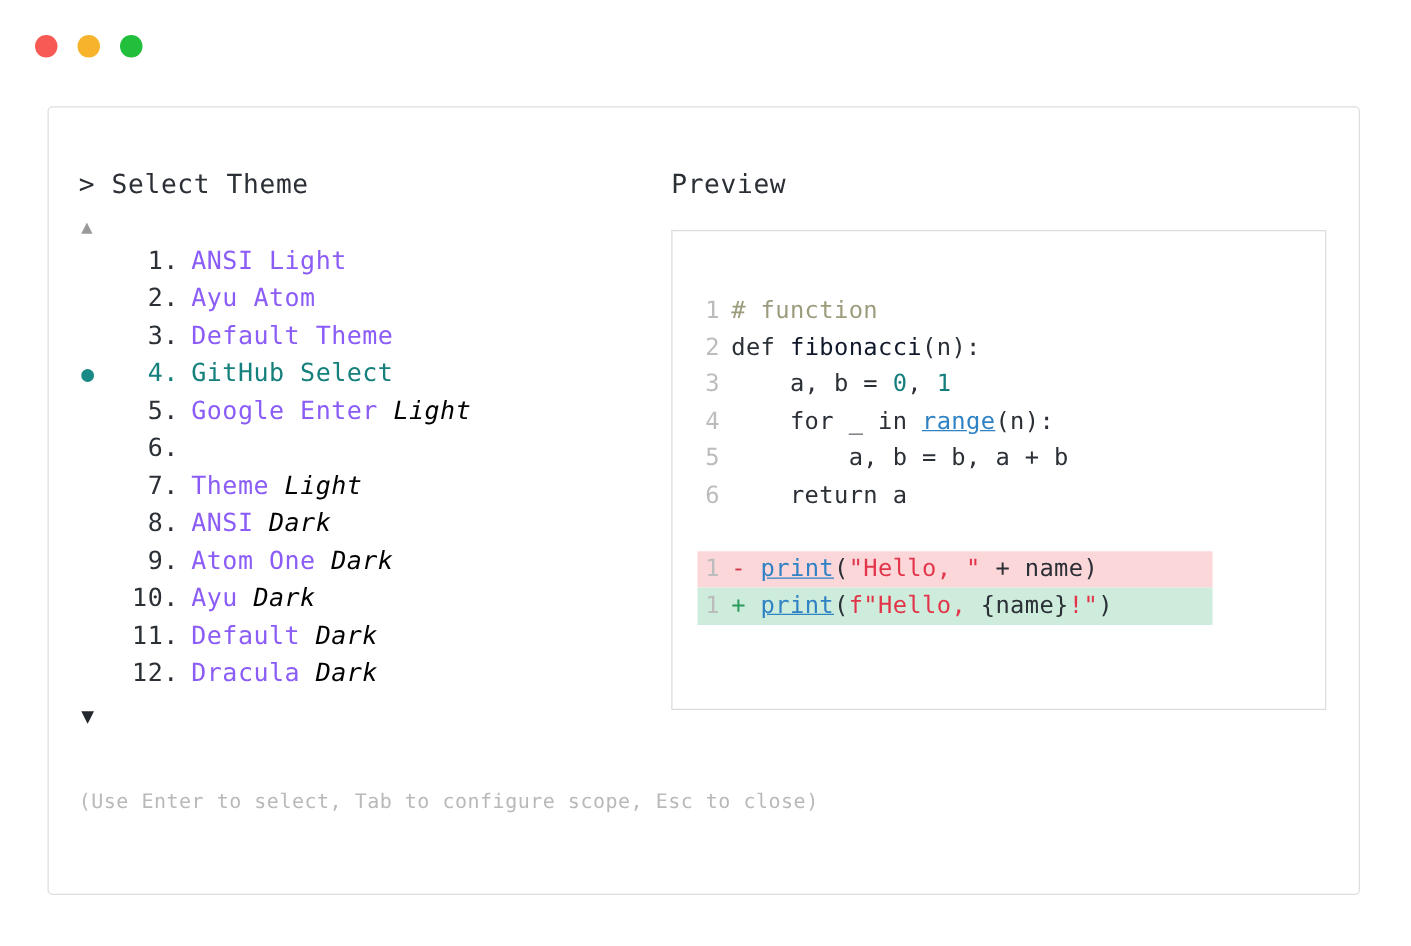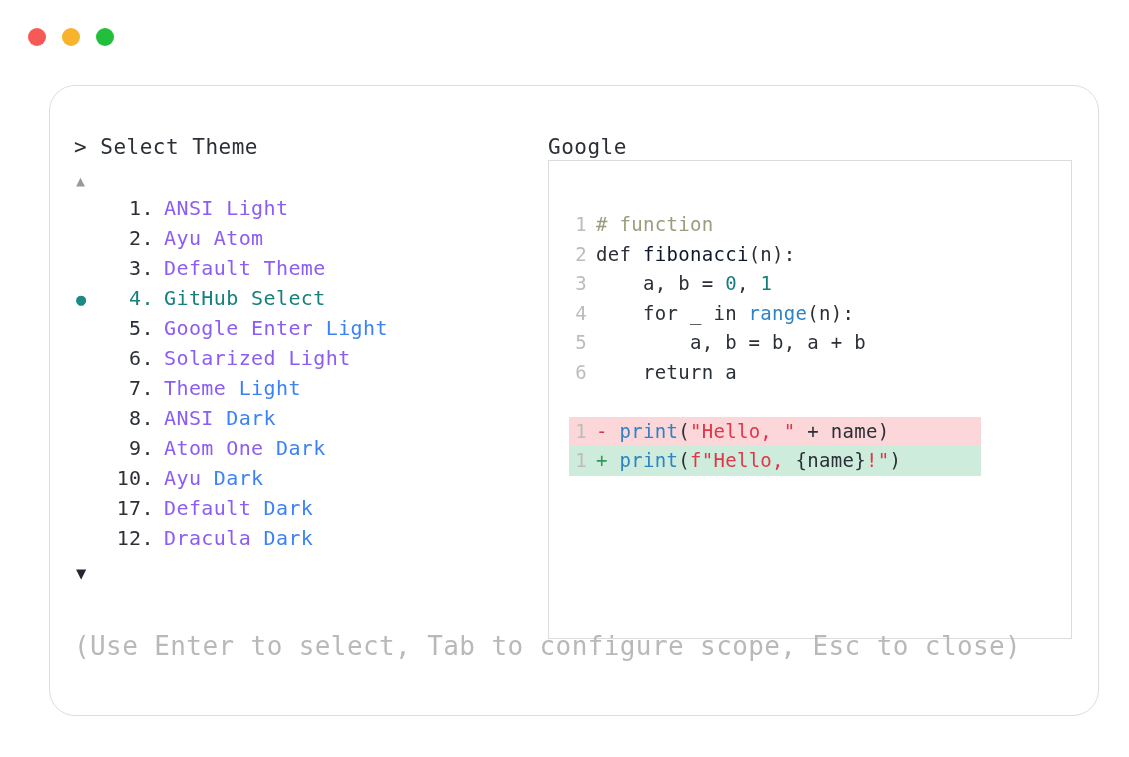--- a/index.html
+++ b/index.html
@@ -22,27 +22,27 @@
     top: 28px;
     display: flex;
     gap: 16px;
     align-items: center;
   }
   .dot { width: 18px; height: 18px; border-radius: 50%; }
 
   
   .card {
     position: absolute;
-    left: 49px;
+    left: 38px;
     top: 85px;
     width: 1050px;
     height: 631px;
     box-sizing: border-box;
     border: 1.6px solid #dedede;
-    border-radius: 26px;
+    border-radius: 4px;
     background: #ffffff;
   }
 
   
   .columns {
     position: absolute;
     left: 0; top: 0; right: 0; bottom: 0;
   }
 
   .left-col {
@@ -96,39 +96,40 @@
     padding-left: 2px;
   }
   .bullet.empty { color: transparent; }
   .row-num {
     width: 52px;
     flex: 0 0 52px;
     text-align: right;
     color: #2b2f36;
   }
   .row-name { color: #8b5cf6; padding-left: 10px; }
-  .row-variant { color: #3b82f6; }
+  .row-variant { color: #000000; font-style: italic; }
   .theme-row.selected .row-num,
   .theme-row.selected .row-name,
   .theme-row.selected .row-variant { color: #16807d; }
 
   .hint {
     position: absolute;
     left: 24px;
     top: 545px;
-    font-size: 26px;
+    font-size: 16px;
     color: #b9b9b9;
     letter-spacing: 0.4px;
     white-space: pre;
   }
 
   
   .preview-panel {
+    margin-top: 24px;
     width: 524px;
-    height: 479px;
+    height: 384px;
     box-sizing: border-box;
     border: 1.6px solid #dcdcdc;
     background: #ffffff;
     position: relative;
   }
 
   .code {
     position: absolute;
     left: 20px;
     top: 49px;
@@ -146,21 +147,21 @@
     text-align: right;
   }
   .src { padding-left: 9px; }
 
   
   .t-comment  { color: #9c9c7d; }
   .t-keyword  { color: #2b2f36; }
   .t-plain    { color: #2b2f36; }
   .t-func     { color: #0f172a; }
   .t-number   { color: #167e7c; }
-  .t-builtin  { color: #2f82c4; }
+  .t-builtin  { color: #2f82c4; text-decoration: underline; }
   .t-string   { color: #e3354a; }
   .t-punct    { color: #2b2f36; }
 
   .diff-block { margin-top: 29.5px; }
   .diff-line { display: block; height: 29.5px; width: 412px; }
   .diff-del { background: #fcd7da; }
   .diff-add { background: #cdecdb; }
   .diff-mark-del { color: #d33a48; }
   .diff-mark-add { color: #2c9a5c; }
 </style>
@@ -180,34 +181,34 @@
       <div class="col-heading">&gt; Select Theme</div>
 
       <div class="scroll-arrow arrow-up">▲</div>
 
       <div class="theme-list">
           <div class="theme-row"><span class="bullet empty">●</span><span class="row-num">1.</span><span class="row-name">ANSI Light</span><span class="row-variant"></span></div>
           <div class="theme-row"><span class="bullet empty">●</span><span class="row-num">2.</span><span class="row-name">Ayu Atom</span><span class="row-variant"></span></div>
           <div class="theme-row"><span class="bullet empty">●</span><span class="row-num">3.</span><span class="row-name">Default Theme</span><span class="row-variant"></span></div>
           <div class="theme-row selected"><span class="bullet">●</span><span class="row-num">4.</span><span class="row-name">GitHub Select</span><span class="row-variant"></span></div>
           <div class="theme-row"><span class="bullet empty">●</span><span class="row-num">5.</span><span class="row-name">Google Enter</span><span class="row-variant"> Light</span></div>
-          <div class="theme-row"><span class="bullet empty">●</span><span class="row-num">6.</span><span class="row-name">Solarized Light</span><span class="row-variant"></span></div>
+          <div class="theme-row"><span class="bullet empty">●</span><span class="row-num">6.</span><span class="row-variant"></span></div>
           <div class="theme-row"><span class="bullet empty">●</span><span class="row-num">7.</span><span class="row-name">Theme</span><span class="row-variant"> Light</span></div>
           <div class="theme-row"><span class="bullet empty">●</span><span class="row-num">8.</span><span class="row-name">ANSI</span><span class="row-variant"> Dark</span></div>
           <div class="theme-row"><span class="bullet empty">●</span><span class="row-num">9.</span><span class="row-name">Atom One</span><span class="row-variant"> Dark</span></div>
           <div class="theme-row"><span class="bullet empty">●</span><span class="row-num">10.</span><span class="row-name">Ayu</span><span class="row-variant"> Dark</span></div>
-          <div class="theme-row"><span class="bullet empty">●</span><span class="row-num">17.</span><span class="row-name">Default</span><span class="row-variant"> Dark</span></div>
+          <div class="theme-row"><span class="bullet empty">●</span><span class="row-num">11.</span><span class="row-name">Default</span><span class="row-variant"> Dark</span></div>
           <div class="theme-row"><span class="bullet empty">●</span><span class="row-num">12.</span><span class="row-name">Dracula</span><span class="row-variant"> Dark</span></div>
         </div>
 
       <div class="scroll-arrow arrow-down">▼</div>
     </div>
 
     <div class="right-col">
-      <div class="col-heading">Google</div>
+      <div class="col-heading">Preview</div>
 
       <div class="preview-panel">
         <div class="code"><span class="code-line"><span class="gutter">1</span><span class="src"><span class="t-comment"># function</span></span></span><span class="code-line"><span class="gutter">2</span><span class="src"><span class="t-keyword">def </span><span class="t-func">fibonacci</span><span class="t-punct">(n):</span></span></span><span class="code-line"><span class="gutter">3</span><span class="src"><span class="t-plain">    a, b = </span><span class="t-number">0</span><span class="t-plain">, </span><span class="t-number">1</span></span></span><span class="code-line"><span class="gutter">4</span><span class="src"><span class="t-keyword">    for _ in </span><span class="t-builtin">range</span><span class="t-punct">(n):</span></span></span><span class="code-line"><span class="gutter">5</span><span class="src"><span class="t-plain">        a, b = b, a + b</span></span></span><span class="code-line"><span class="gutter">6</span><span class="src"><span class="t-plain">    return a</span></span></span><span class="diff-block" style="display: block;"><span class="diff-line diff-del"><span class="gutter">1</span><span class="src diff-mark-del">- </span><span class="t-builtin">print</span><span class="t-punct">(</span><span class="t-string">"Hello, "</span><span class="t-plain"> + name)</span></span><span class="diff-line diff-add"><span class="gutter">1</span><span class="src diff-mark-add">+ </span><span class="t-builtin">print</span><span class="t-punct">(</span><span class="t-string">f"Hello, </span><span class="t-plain">{name}</span><span class="t-string">!"</span><span class="t-punct">)</span></span></span></div>
       </div>
     </div>
 
     <div class="hint">(Use Enter to select, Tab to configure scope, Esc to close)</div>
   </div>
 </div>
 

